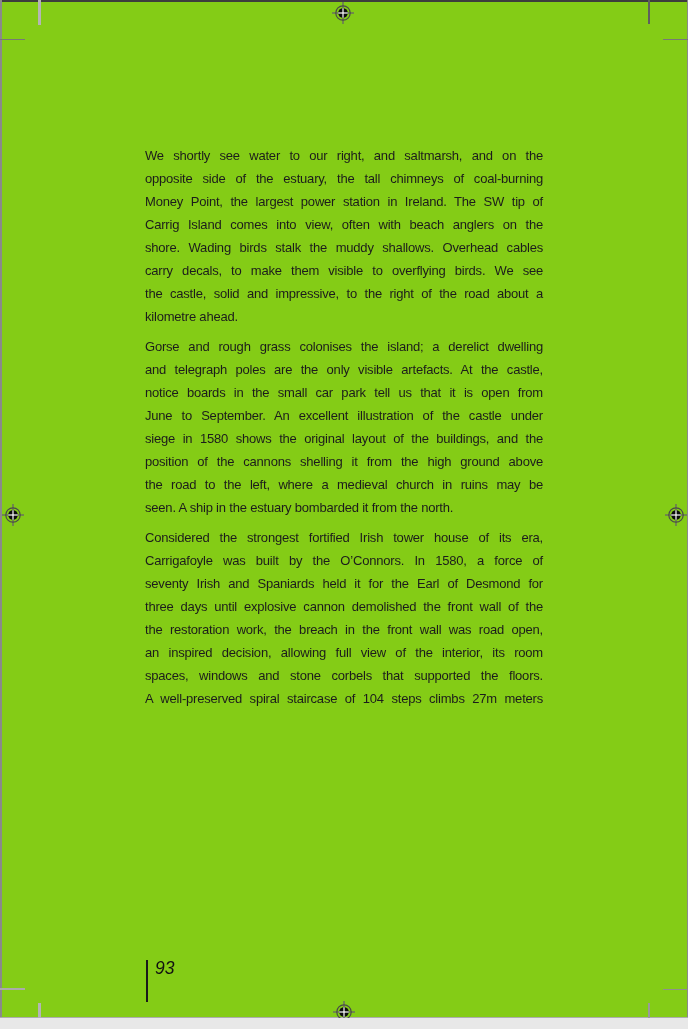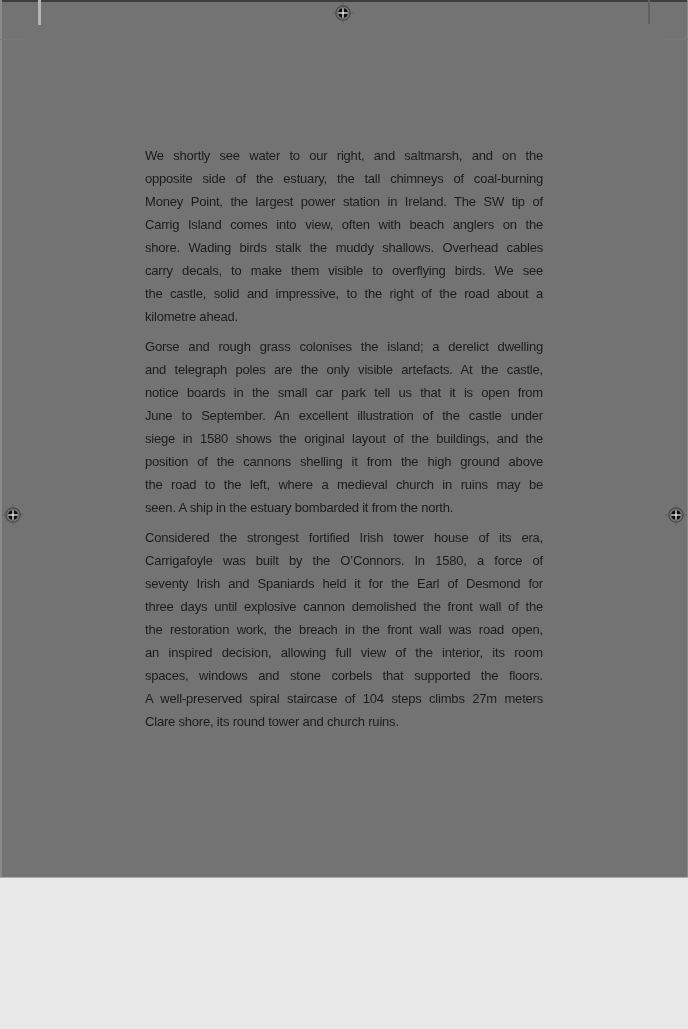--- a/index.html
+++ b/index.html
@@ -1,20 +1,20 @@
 <!DOCTYPE html>
 <html><head>
 <meta charset="utf-8">
 <style>
   html, body { margin: 0; padding: 0; background: #e8e8e8; }
   .sheet {
     position: relative;
     width: 688px;
-    height: 878px;
-    background: #737373;
+    height: 1018px;
+    background: #84cc16;
     overflow: hidden;
     font-family: "Liberation Sans", sans-serif;
   }
   
   .frame-top    { position:absolute; left:0; top:0; width:688px; height:2px; background:#3d3d3d; }
   .frame-left   { position:absolute; left:0; top:0; width:1.5px; height:1029px; background:#8a8a8a; }
   .frame-right  { position:absolute; right:0; top:0; width:1.5px; height:1029px; background:#8a8a8a; }
   .frame-bottom { position:absolute; left:0; bottom:0; width:688px; height:1.5px; background:#adadad; }
 
   
@@ -148,20 +148,19 @@
       </div>
     <div class="para">
         <div class="line">Considered the strongest fortified Irish tower house of its era,</div>
         <div class="line">Carrigafoyle was built by the O’Connors. In 1580, a force of</div>
         <div class="line">seventy Irish and Spaniards held it for the Earl of Desmond for</div>
         <div class="line">three days until explosive cannon demolished the front wall of the</div>
         <div class="line">the restoration work, the breach in the front wall was road open,</div>
         <div class="line">an inspired decision, allowing full view of the interior, its room</div>
         <div class="line">spaces, windows and stone corbels that supported the floors.</div>
         <div class="line">A well-preserved spiral staircase of 104 steps climbs 27m meters</div>
-        <div class="line last">Clare shore, its round tower and church ruins.</div>
       </div>
   </div>
 
   <div class="folio-rule"></div>
   <div class="folio-number">93</div>
 
 </div>
 
 </body></html>

